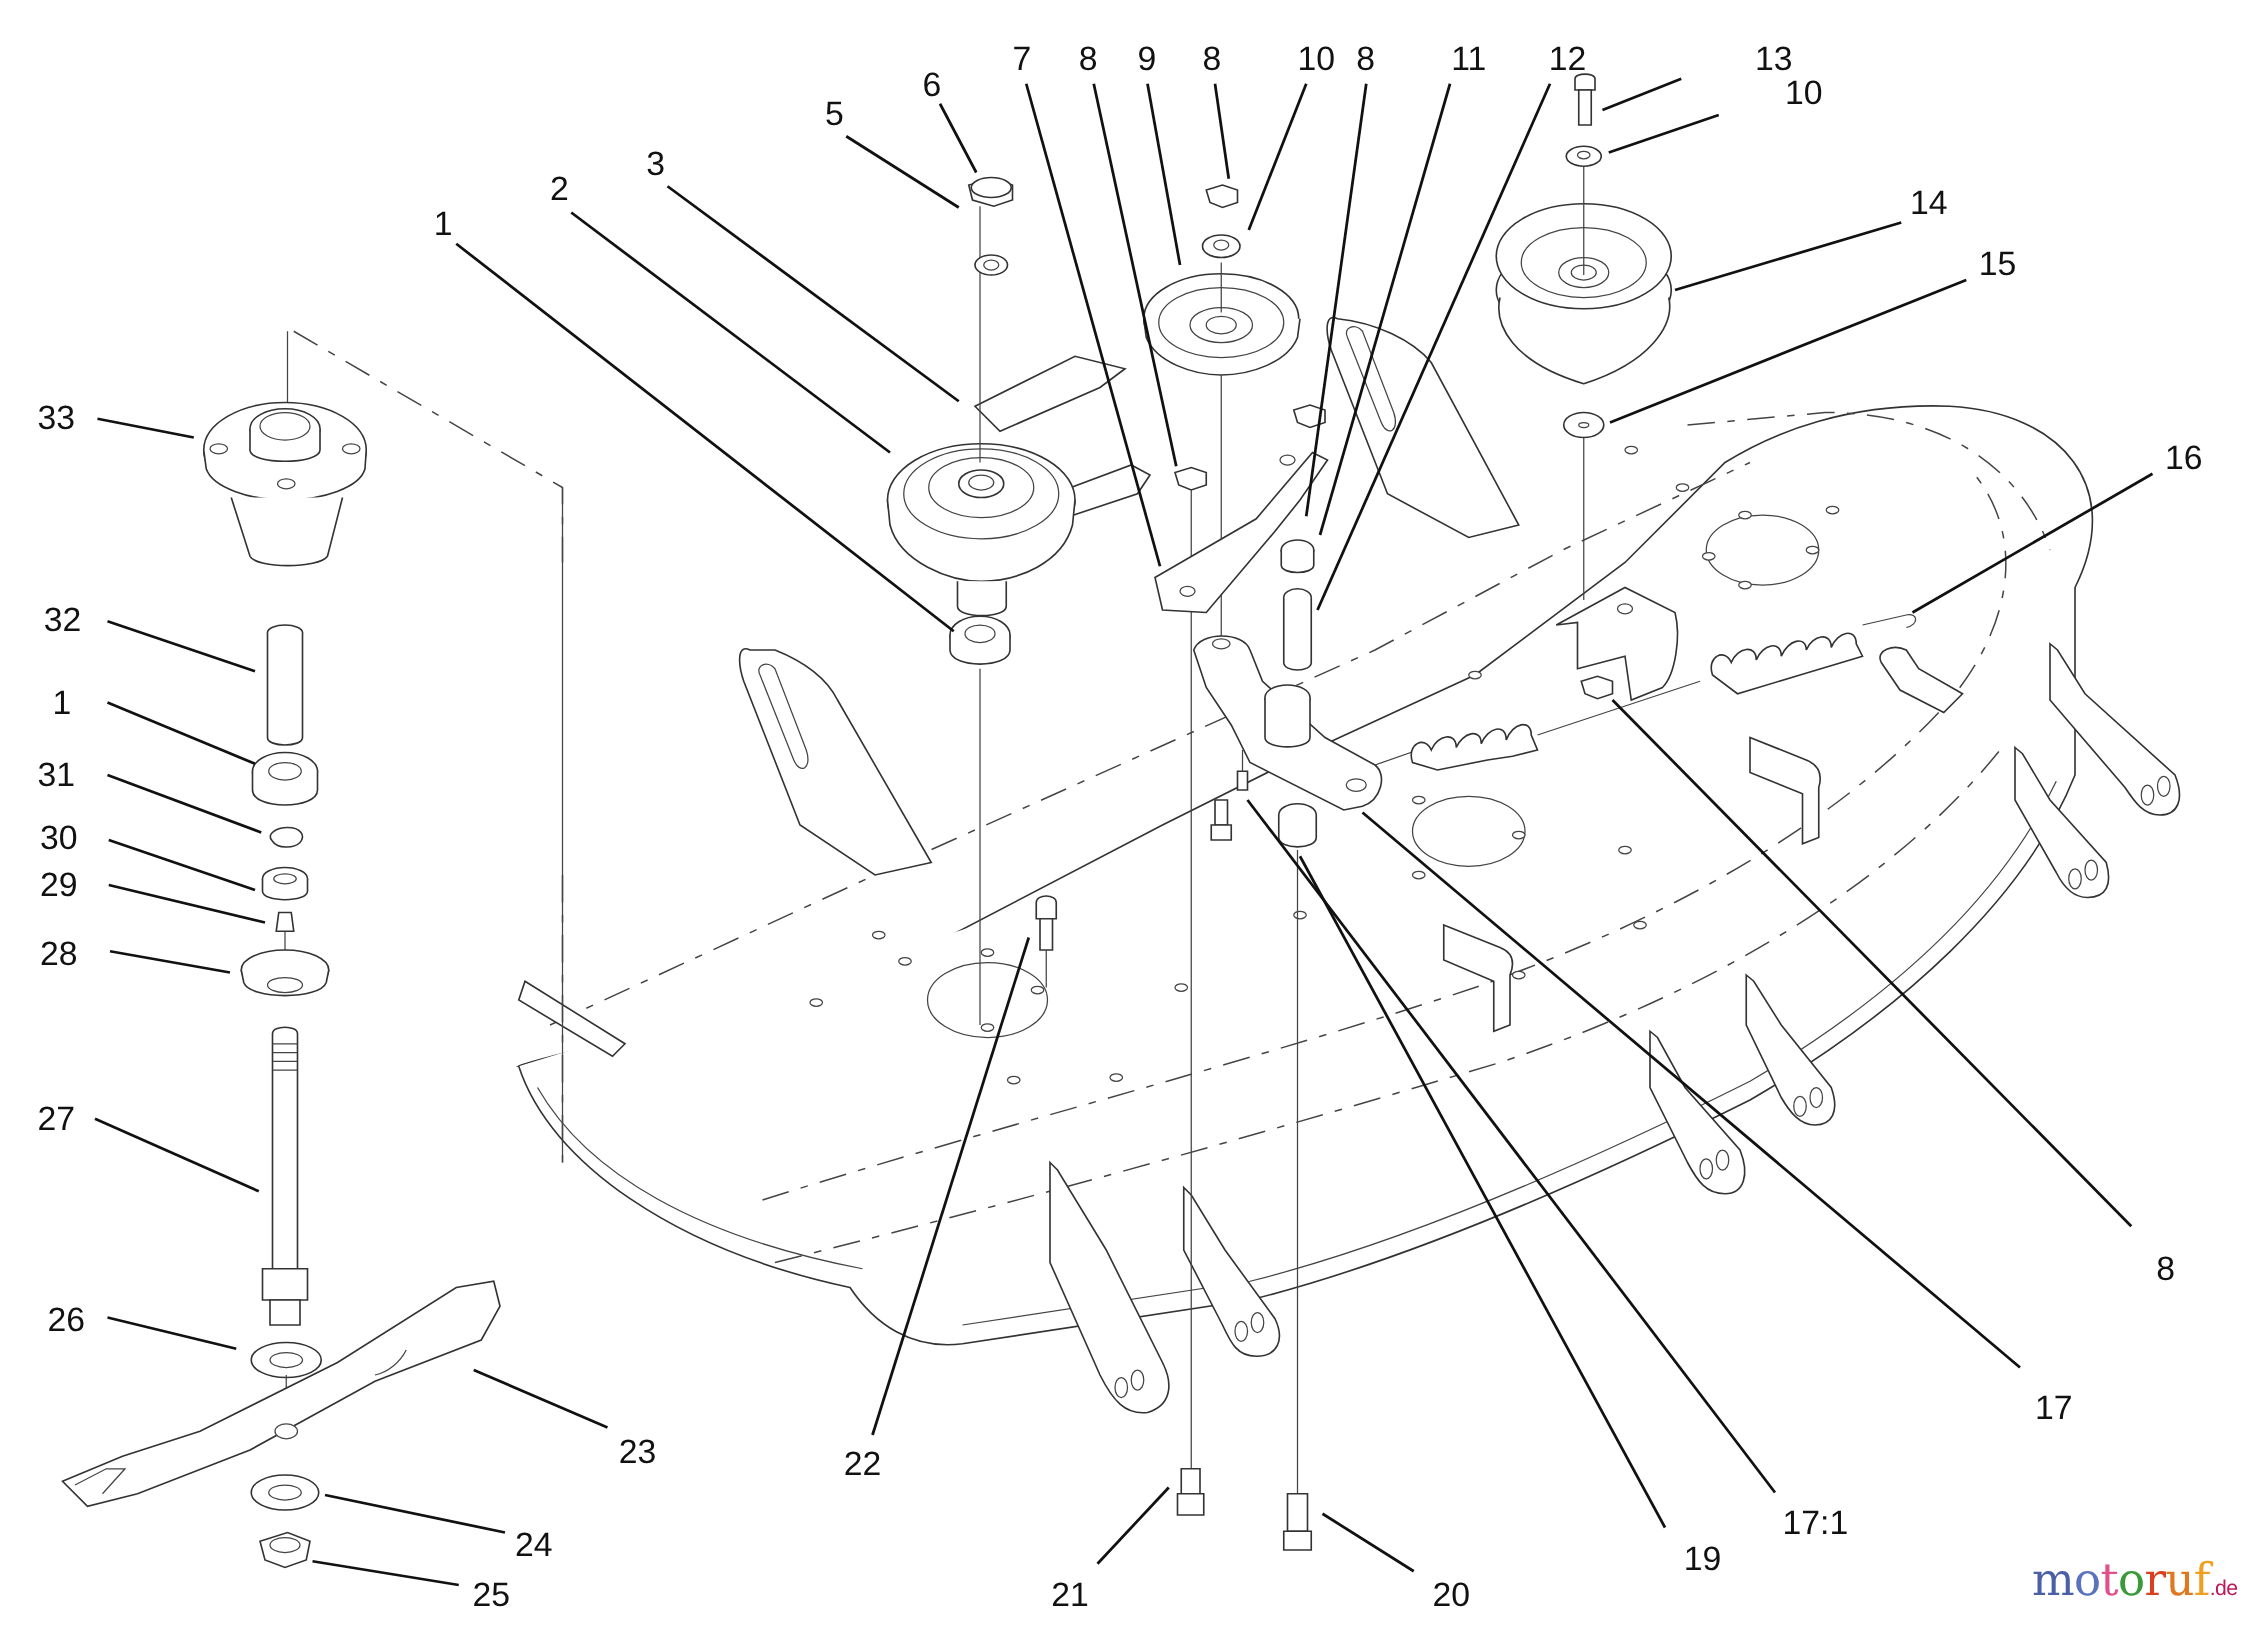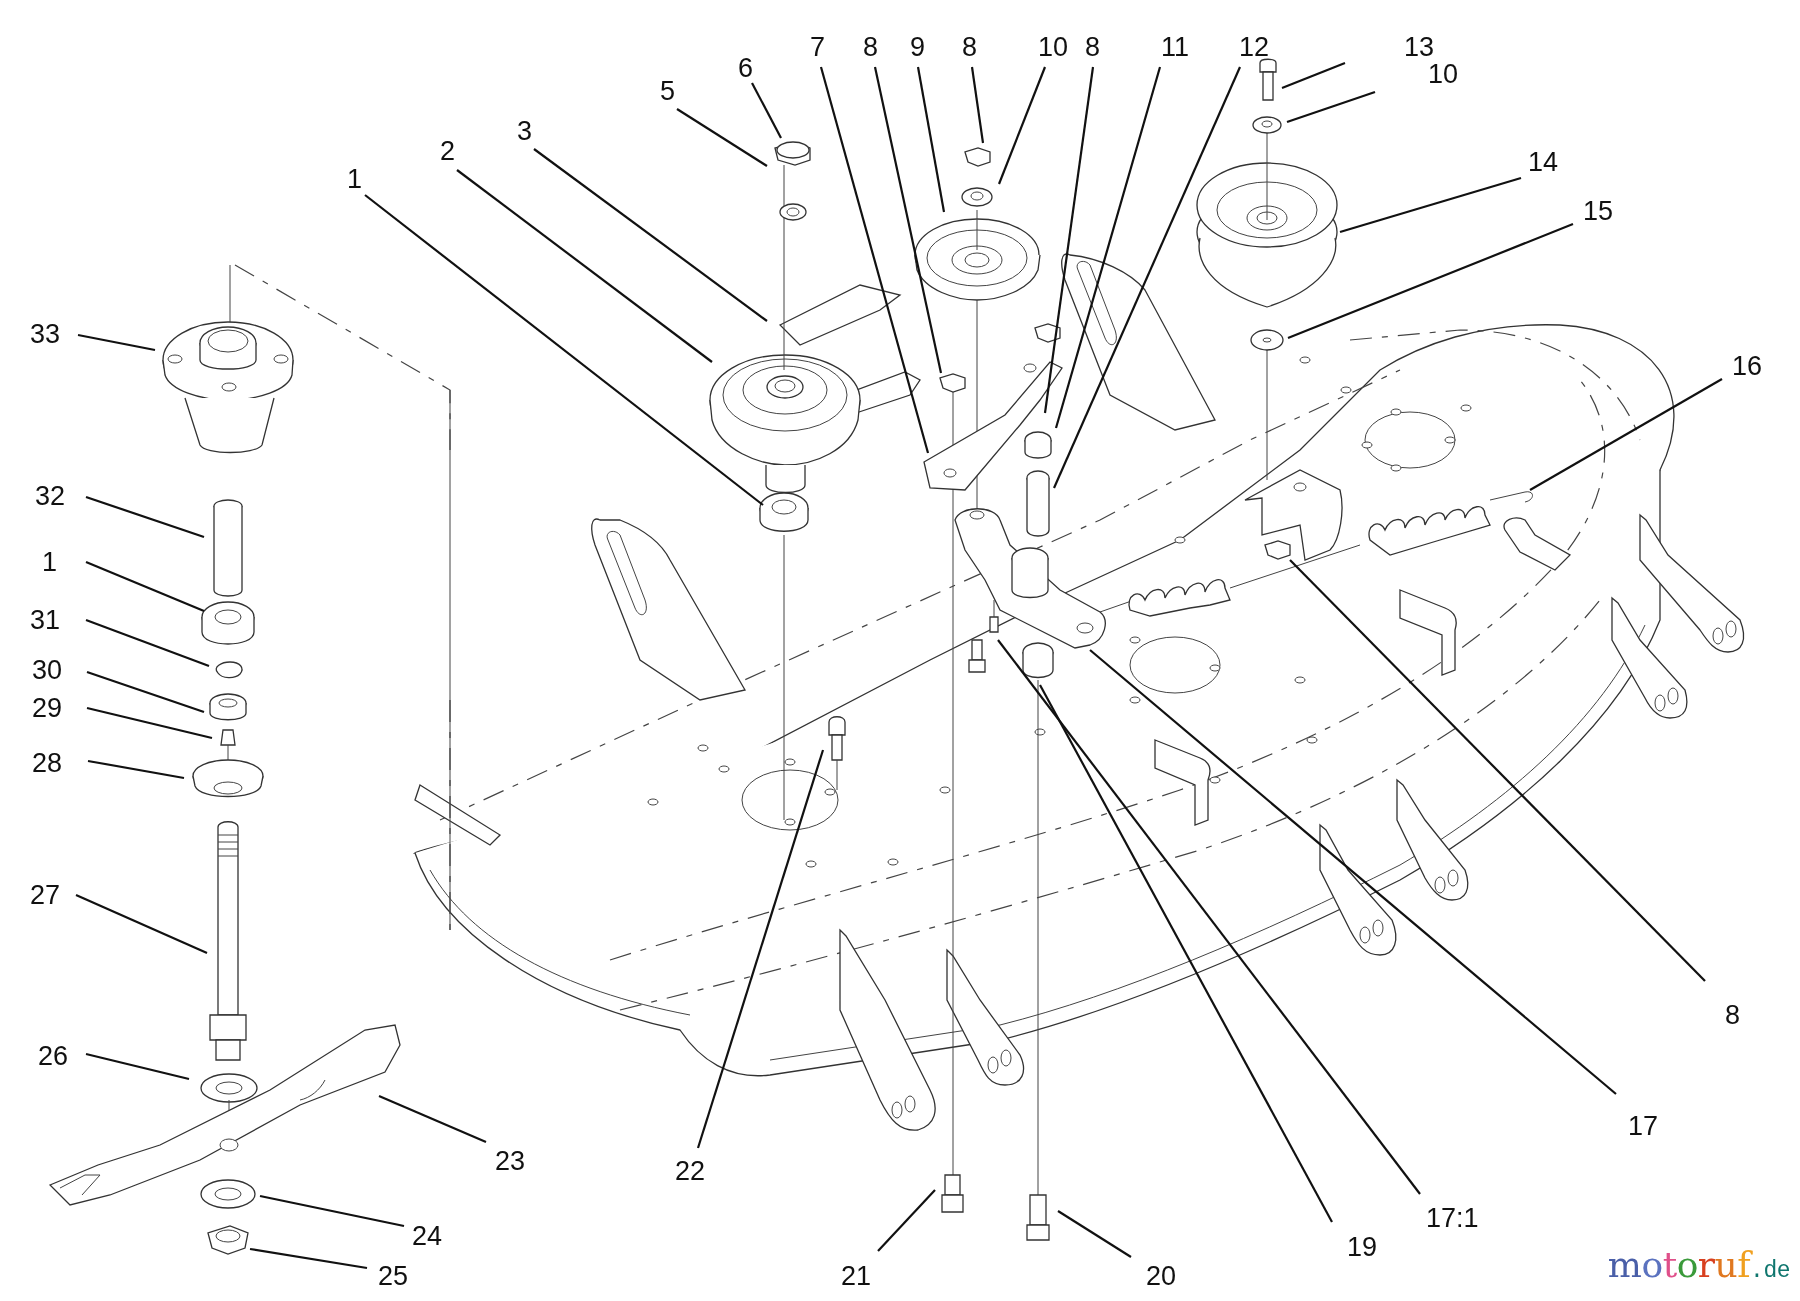--- a/index.html
+++ b/index.html
@@ -6,21 +6,21 @@
     body { width: 1800px; height: 1301px; overflow: hidden; position: relative; }
     #diagram { position: absolute; left: 0; top: 0; }
     .lbl { font-family: "Liberation Sans", "DejaVu Sans", sans-serif; font-size: 27px; fill: #111; }
     .leader { stroke: #111; stroke-width: 2.2; fill: none; }
     .part { stroke: #333; stroke-width: 1.3; fill: #fff; }
     .thin { stroke: #444; stroke-width: 1; fill: none; }
     .dash { stroke: #444; stroke-width: 1.2; fill: none; stroke-dasharray: 22 10 6 10; }
     .axis { stroke: #444; stroke-width: 1; fill: none; }
     .hole { stroke: #444; stroke-width: 1; fill: #fff; }
     #watermark { position: absolute; right: 10px; bottom: 16px; font-family: "DejaVu Serif", "Liberation Serif", serif; font-size: 36px; letter-spacing: -0.5px; }
-    #watermark .suffix { font-size: 23px; color: #0f766e; font-family: Liberation Mono, monospace; }
+    #watermark .suffix { font-size: 17px; color: #be185d; font-family: Liberation Sans, sans-serif; }
   </style>
 </head>
 <body>
 
 <svg id="diagram" width="1800" height="1301" viewBox="0 0 1800 1301" xmlns="http://www.w3.org/2000/svg">
 
   <g>
 
     <path class="part" d="M415,853 C430,845 560,820 700,780 L930,660 L1050,600 L1180,540 L1300,450 L1380,370 C1420,345 1480,322 1560,325 C1650,330 1700,390 1660,470 C1640,520 1590,570 1520,620 C1430,690 1300,760 1150,820 C980,880 820,900 760,910 L700,890 L630,870 Z"></path>
 

